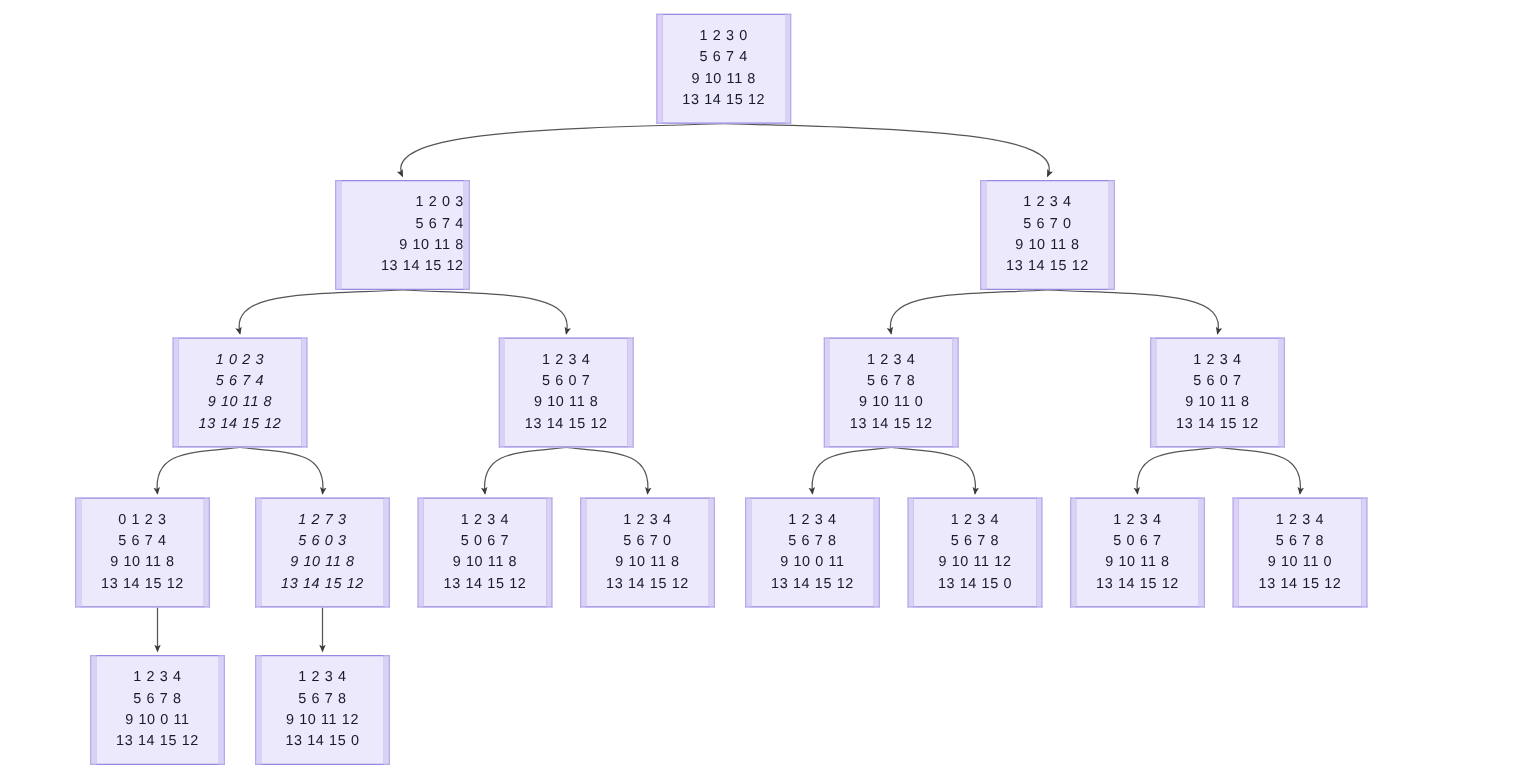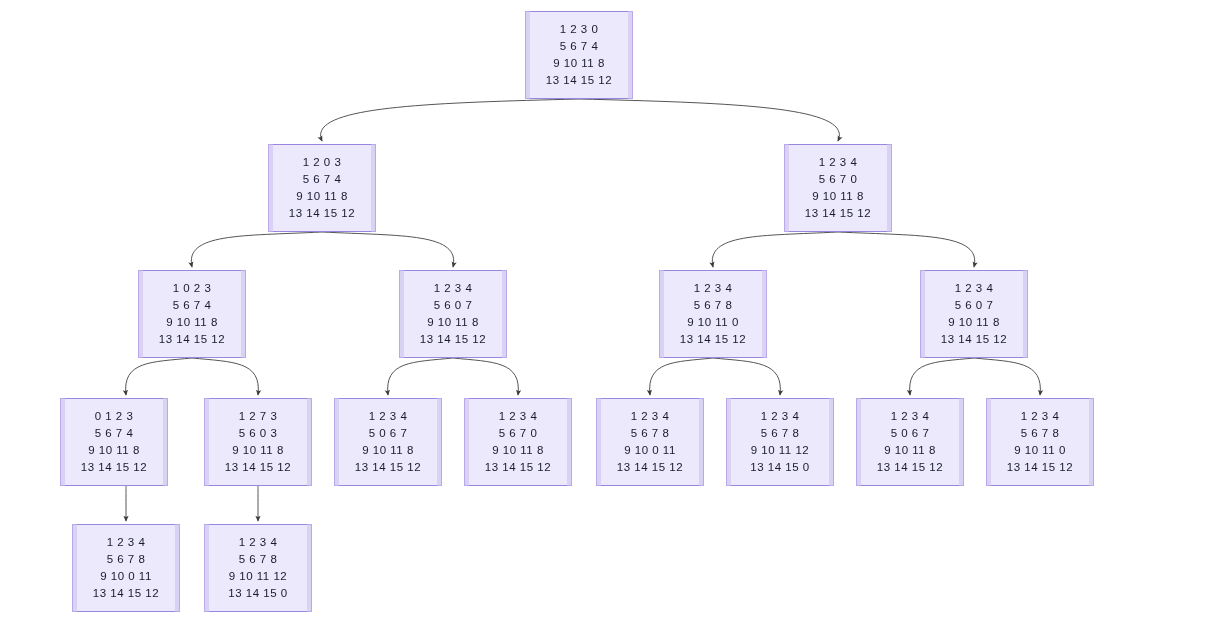--- a/index.html
+++ b/index.html
@@ -91,33 +91,33 @@
         <path d="M258,486 C258,490 258,487 258,521" fill="none" stroke="#555555" stroke-width="1" marker-end="url(#arrowhead)"></path>
       </g>
   </svg>
   <div id="node-layer">
       <div class="node" style="left: 529px; top: 11px; width: 100px; height: 88px;">
         <div class="node-row">1 2 3 0</div>
         <div class="node-row">5 6 7 4</div>
         <div class="node-row">9 10 11 8</div>
         <div class="node-row">13 14 15 12</div>
       </div>
-      <div class="node" style="left: 272px; top: 144px; width: 100px; height: 88px;">
+      <div class="node" style="left: 272px; top: 144px; width: 100px; height: 88px; align-items: flex-end;">
         <div class="node-row">1 2 0 3</div>
         <div class="node-row">5 6 7 4</div>
         <div class="node-row">9 10 11 8</div>
         <div class="node-row">13 14 15 12</div>
       </div>
       <div class="node" style="left: 788px; top: 144px; width: 100px; height: 88px;">
         <div class="node-row">1 2 3 4</div>
         <div class="node-row">5 6 7 0</div>
         <div class="node-row">9 10 11 8</div>
         <div class="node-row">13 14 15 12</div>
       </div>
-      <div class="node" style="left: 142px; top: 270px; width: 100px; height: 88px;">
+      <div class="node" style="left: 142px; top: 270px; width: 100px; height: 88px; font-style: italic;">
         <div class="node-row">1 0 2 3</div>
         <div class="node-row">5 6 7 4</div>
         <div class="node-row">9 10 11 8</div>
         <div class="node-row">13 14 15 12</div>
       </div>
       <div class="node" style="left: 403px; top: 270px; width: 100px; height: 88px;">
         <div class="node-row">1 2 3 4</div>
         <div class="node-row">5 6 0 7</div>
         <div class="node-row">9 10 11 8</div>
         <div class="node-row">13 14 15 12</div>
@@ -133,21 +133,21 @@
         <div class="node-row">5 6 0 7</div>
         <div class="node-row">9 10 11 8</div>
         <div class="node-row">13 14 15 12</div>
       </div>
       <div class="node" style="left: 64px; top: 398px; width: 100px; height: 88px;">
         <div class="node-row">0 1 2 3</div>
         <div class="node-row">5 6 7 4</div>
         <div class="node-row">9 10 11 8</div>
         <div class="node-row">13 14 15 12</div>
       </div>
-      <div class="node" style="left: 208px; top: 398px; width: 100px; height: 88px;">
+      <div class="node" style="left: 208px; top: 398px; width: 100px; height: 88px; font-style: italic;">
         <div class="node-row">1 2 7 3</div>
         <div class="node-row">5 6 0 3</div>
         <div class="node-row">9 10 11 8</div>
         <div class="node-row">13 14 15 12</div>
       </div>
       <div class="node" style="left: 338px; top: 398px; width: 100px; height: 88px;">
         <div class="node-row">1 2 3 4</div>
         <div class="node-row">5 0 6 7</div>
         <div class="node-row">9 10 11 8</div>
         <div class="node-row">13 14 15 12</div>

